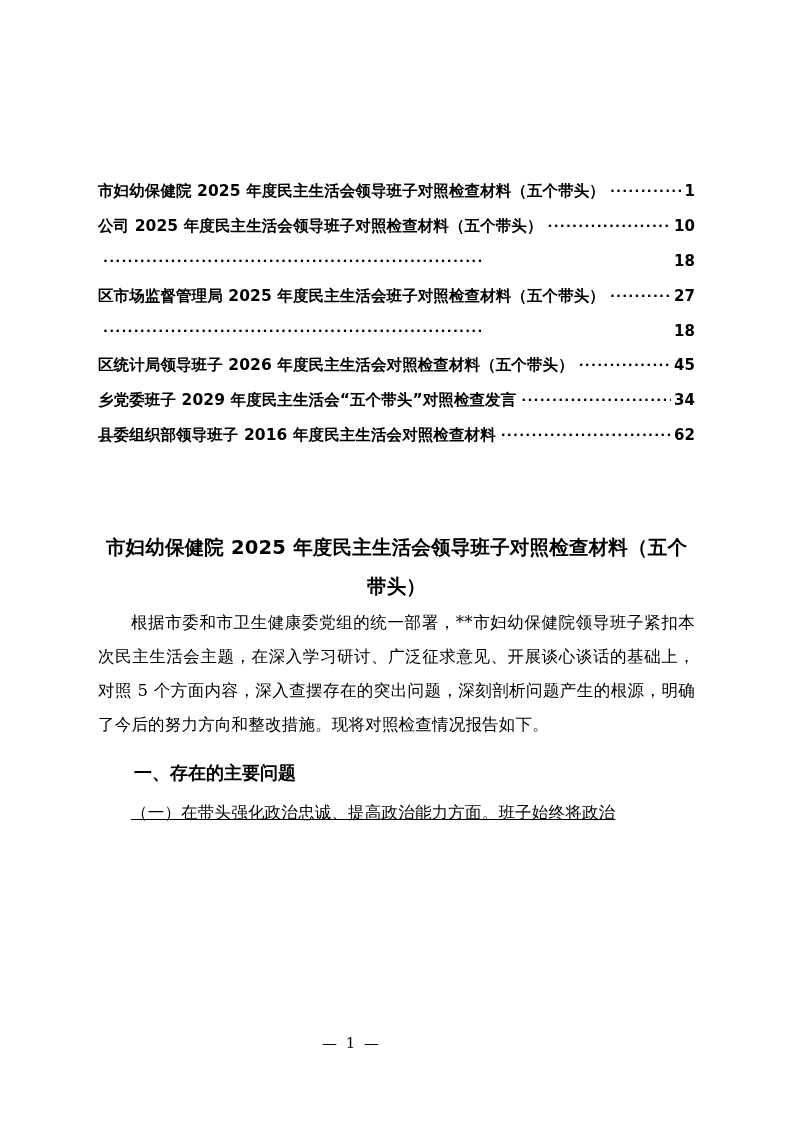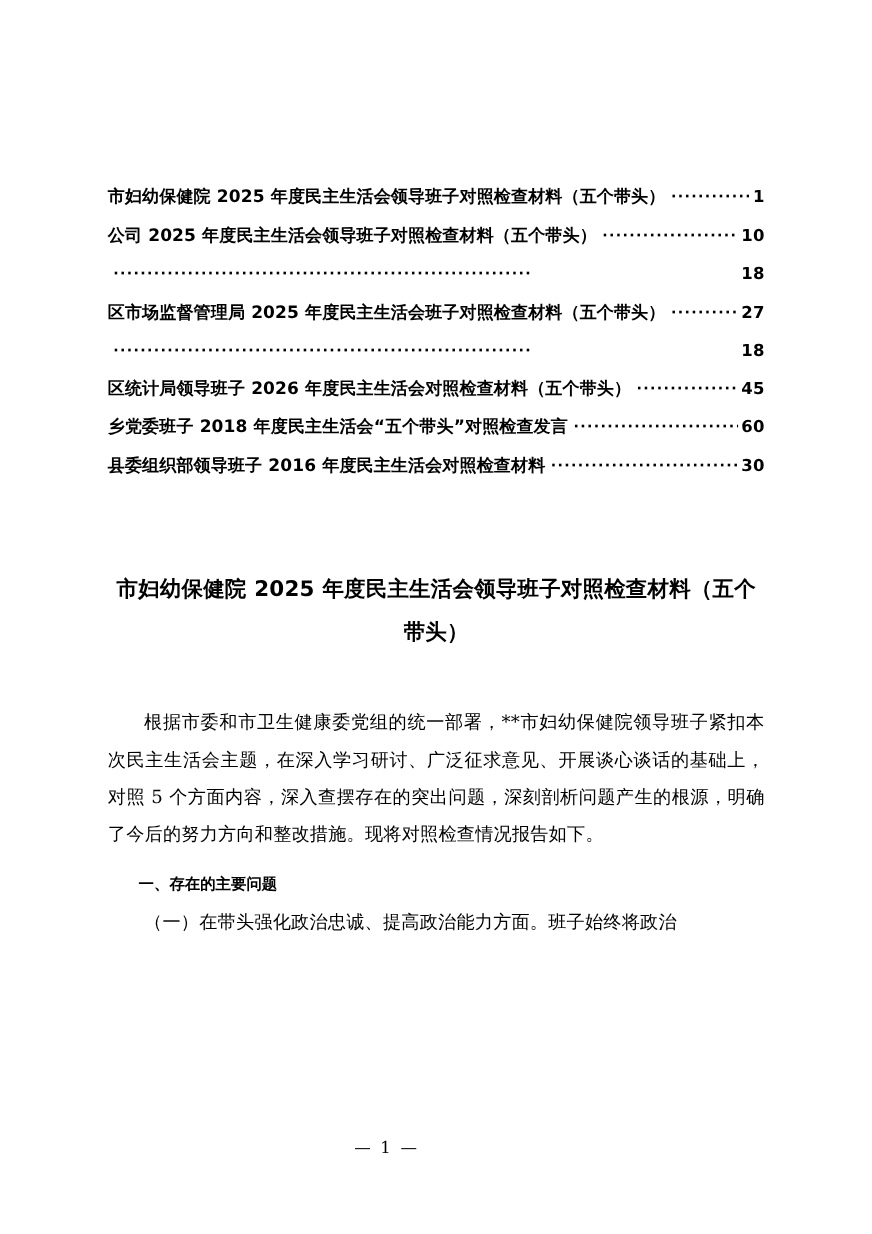--- a/index.html
+++ b/index.html
@@ -14,21 +14,21 @@
     color: #000000;
     position: relative;
     overflow: hidden;
   }
   .page {
     position: absolute;
     left: 0; top: 0;
     width: 793px;
     height: 1122px;
     box-sizing: border-box;
-    padding: 4px 98px;
+    padding: 16px 98px;
   }
 
   
   .toc {
     margin-top: 168px;
   }
   .toc-entry {
     display: flex;
     align-items: baseline;
     font-size: 15.5px;
@@ -64,40 +64,40 @@
     font-family: "DejaVu Sans", "Liberation Sans", sans-serif;
     font-weight: 700;
     font-size: 19.5px;
     line-height: 2.0;
     text-align: center;
     letter-spacing: 0.2px;
   }
 
   
   .body-block {
-    margin-top: 46px;
   }
   p.para {
     margin: 0 0 0 0;
     font-size: 16.5px;
     line-height: 2.08;
     text-indent: 2em;
     text-align: justify;
     letter-spacing: 0.2px;
   }
   p.heading {
     margin: 12px 0 0 0;
-    font-size: 14px;
+    font-size: 18px;
     line-height: 2.08;
     text-indent: 2em;
     font-weight: 700;
     font-family: Liberation Sans, sans-serif;
   }
   p.para.follow {
     margin-top: 4px;
+    text-decoration: underline;
   }
 
   
   .footer {
     position: absolute;
     left: 0;
     right: 0;
     bottom: 70px;
     text-align: center;
     padding-right: 90px;
@@ -134,28 +134,28 @@
     <div class="toc-entry">
       <span class="toc-leader">······························································</span>
       <span class="toc-page">18</span>
     </div>
     <div class="toc-entry">
       <span class="toc-title">区统计局领导班子 2026 年度民主生活会对照检查材料（五个带头）</span>
       <span class="toc-leader">····································</span>
       <span class="toc-page">45</span>
     </div>
     <div class="toc-entry">
-      <span class="toc-title">乡党委班子 2018 年度民主生活会“五个带头”对照检查发言</span>
+      <span class="toc-title">乡党委班子 2029 年度民主生活会“五个带头”对照检查发言</span>
       <span class="toc-leader">···························································</span>
-      <span class="toc-page">60</span>
+      <span class="toc-page">34</span>
     </div>
     <div class="toc-entry">
       <span class="toc-title">县委组织部领导班子 2016 年度民主生活会对照检查材料</span>
       <span class="toc-leader">························································</span>
-      <span class="toc-page">30</span>
+      <span class="toc-page">62</span>
     </div>
   </div>
 
   <div class="doc-title">市妇幼保健院 2025 年度民主生活会领导班子对照检查材料（五个带头）</div>
 
   <div class="body-block">
     <p class="para">根据市委和市卫生健康委党组的统一部署，**市妇幼保健院领导班子紧扣本次民主生活会主题，在深入学习研讨、广泛征求意见、开展谈心谈话的基础上，对照 5 个方面内容，深入查摆存在的突出问题，深刻剖析问题产生的根源，明确了今后的努力方向和整改措施。现将对照检查情况报告如下。</p>
     <p class="heading">一、存在的主要问题</p>
     <p class="para follow">（一）在带头强化政治忠诚、提高政治能力方面。班子始终将政治</p>
   </div>

